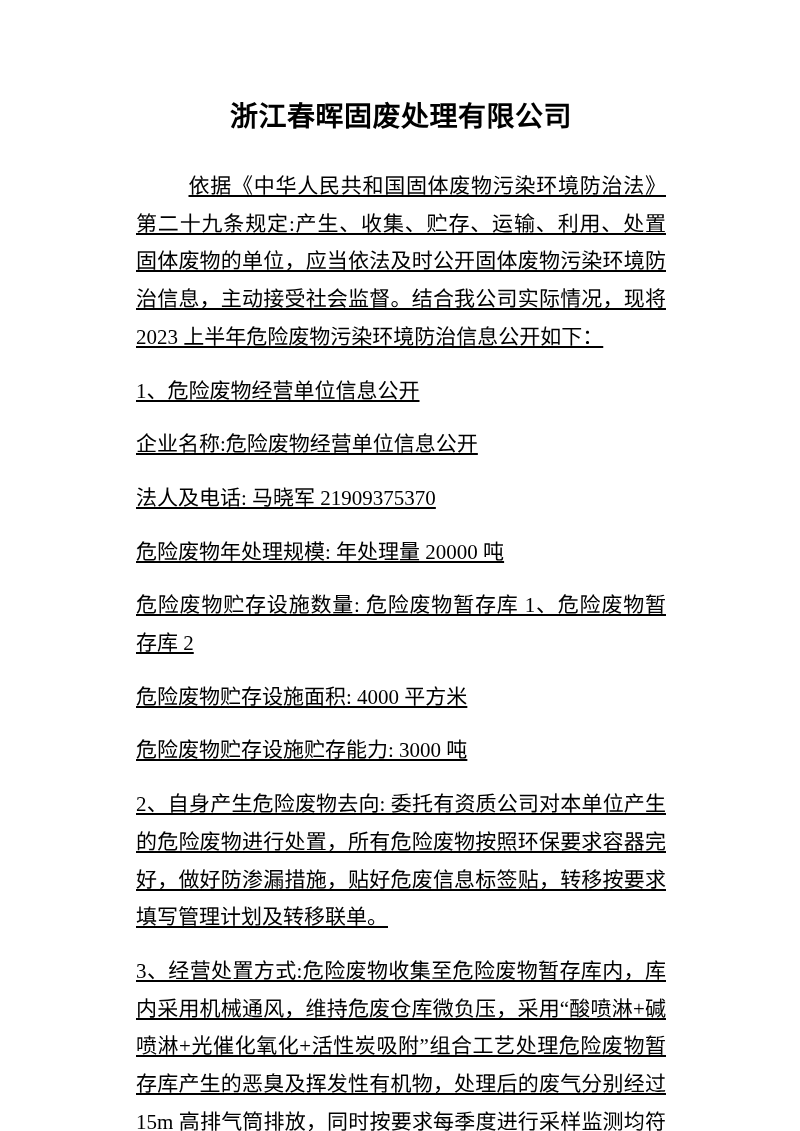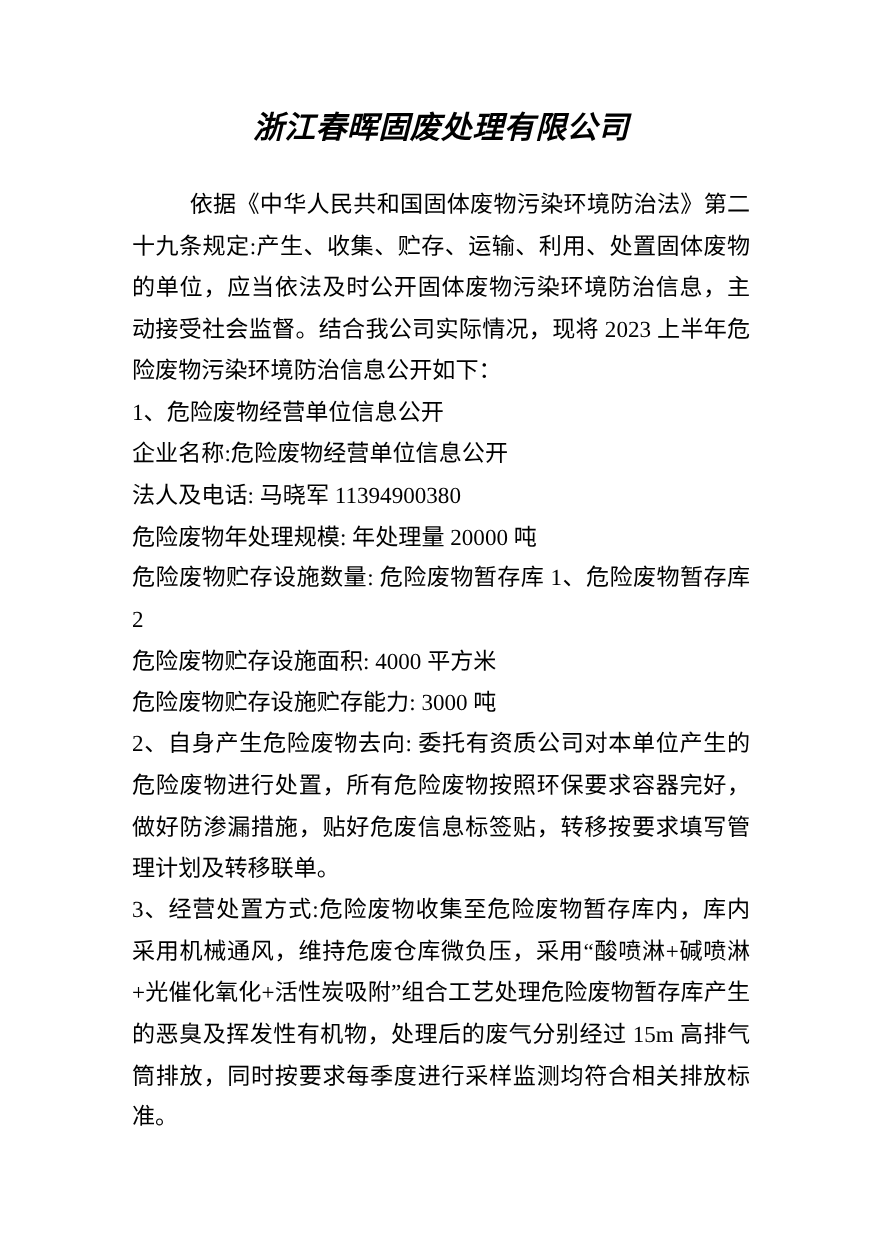--- a/index.html
+++ b/index.html
@@ -18,55 +18,55 @@
     overflow: hidden;
     font-family: "Liberation Serif", "DejaVu Serif", serif;
   }
   .doc-title {
     margin: 0;
     font-size: 28px;
     font-weight: bold;
     line-height: 44px;
     text-align: center;
     letter-spacing: 0.5px;
-    font-style: italic;
   }
   .doc-title .title-line {
     display: block;
     white-space: nowrap;
   }
   .doc-body {
     margin-top: 29px;
     font-size: 21px;
     line-height: 37.7px;
     text-align: justify;
     text-justify: inter-ideograph;
   }
   .para {
-    margin: 0;
+    margin: 16px;
     padding: 0;
+    text-decoration: underline;
   }
   .para.first-indent {
     text-indent: 2.5em;
   }
 </style>
 </head>
 <body>
 
 <div class="page">
 
   <h1 class="doc-title">
     <span class="title-line">浙江春晖固废处理有限公司</span>
   </h1>
 
   <div class="doc-body">
     <p class="para first-indent">依据《中华人民共和国固体废物污染环境防治法》第二十九条规定:产生、收集、贮存、运输、利用、处置固体废物的单位，应当依法及时公开固体废物污染环境防治信息，主动接受社会监督。结合我公司实际情况，现将 2023 上半年危险废物污染环境防治信息公开如下：</p>
     <p class="para">1、危险废物经营单位信息公开</p>
     <p class="para">企业名称:危险废物经营单位信息公开</p>
-    <p class="para">法人及电话: 马晓军 11394900380</p>
+    <p class="para">法人及电话: 马晓军 21909375370</p>
     <p class="para">危险废物年处理规模: 年处理量 20000 吨</p>
     <p class="para">危险废物贮存设施数量: 危险废物暂存库 1、危险废物暂存库 2</p>
     <p class="para">危险废物贮存设施面积: 4000 平方米</p>
     <p class="para">危险废物贮存设施贮存能力: 3000 吨</p>
     <p class="para">2、自身产生危险废物去向: 委托有资质公司对本单位产生的危险废物进行处置，所有危险废物按照环保要求容器完好，做好防渗漏措施，贴好危废信息标签贴，转移按要求填写管理计划及转移联单。</p>
     <p class="para">3、经营处置方式:危险废物收集至危险废物暂存库内，库内采用机械通风，维持危废仓库微负压，采用“酸喷淋+碱喷淋+光催化氧化+活性炭吸附”组合工艺处理危险废物暂存库产生的恶臭及挥发性有机物，处理后的废气分别经过 15m 高排气筒排放，同时按要求每季度进行采样监测均符合相关排放标准。</p>
   </div>
 
 </div>
 

